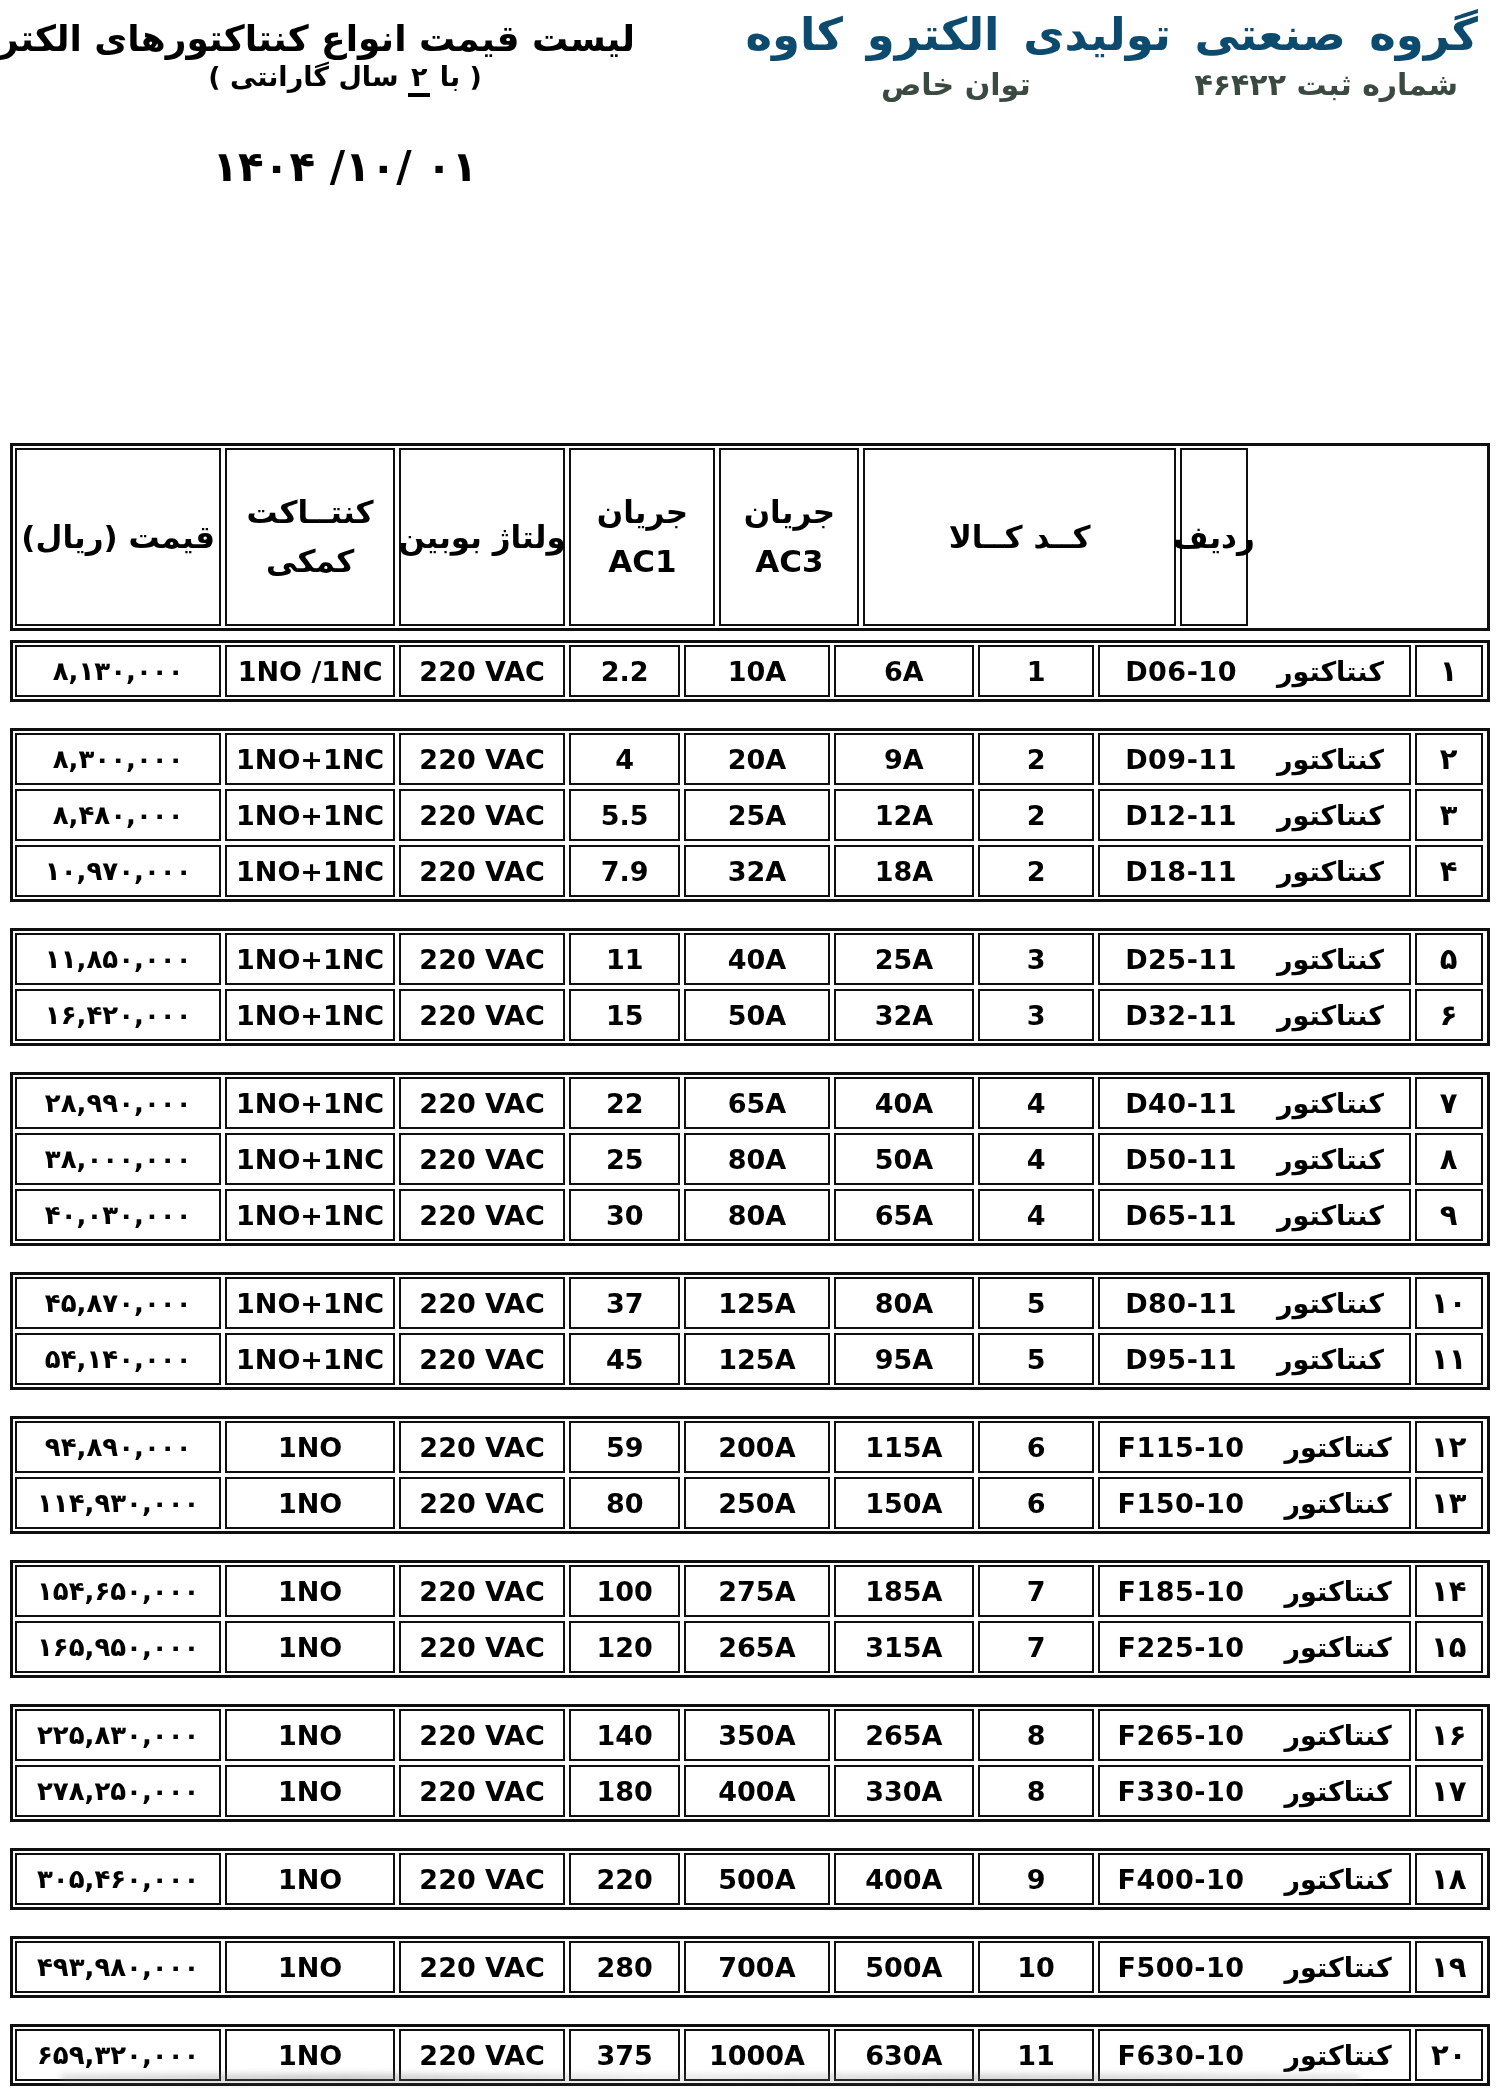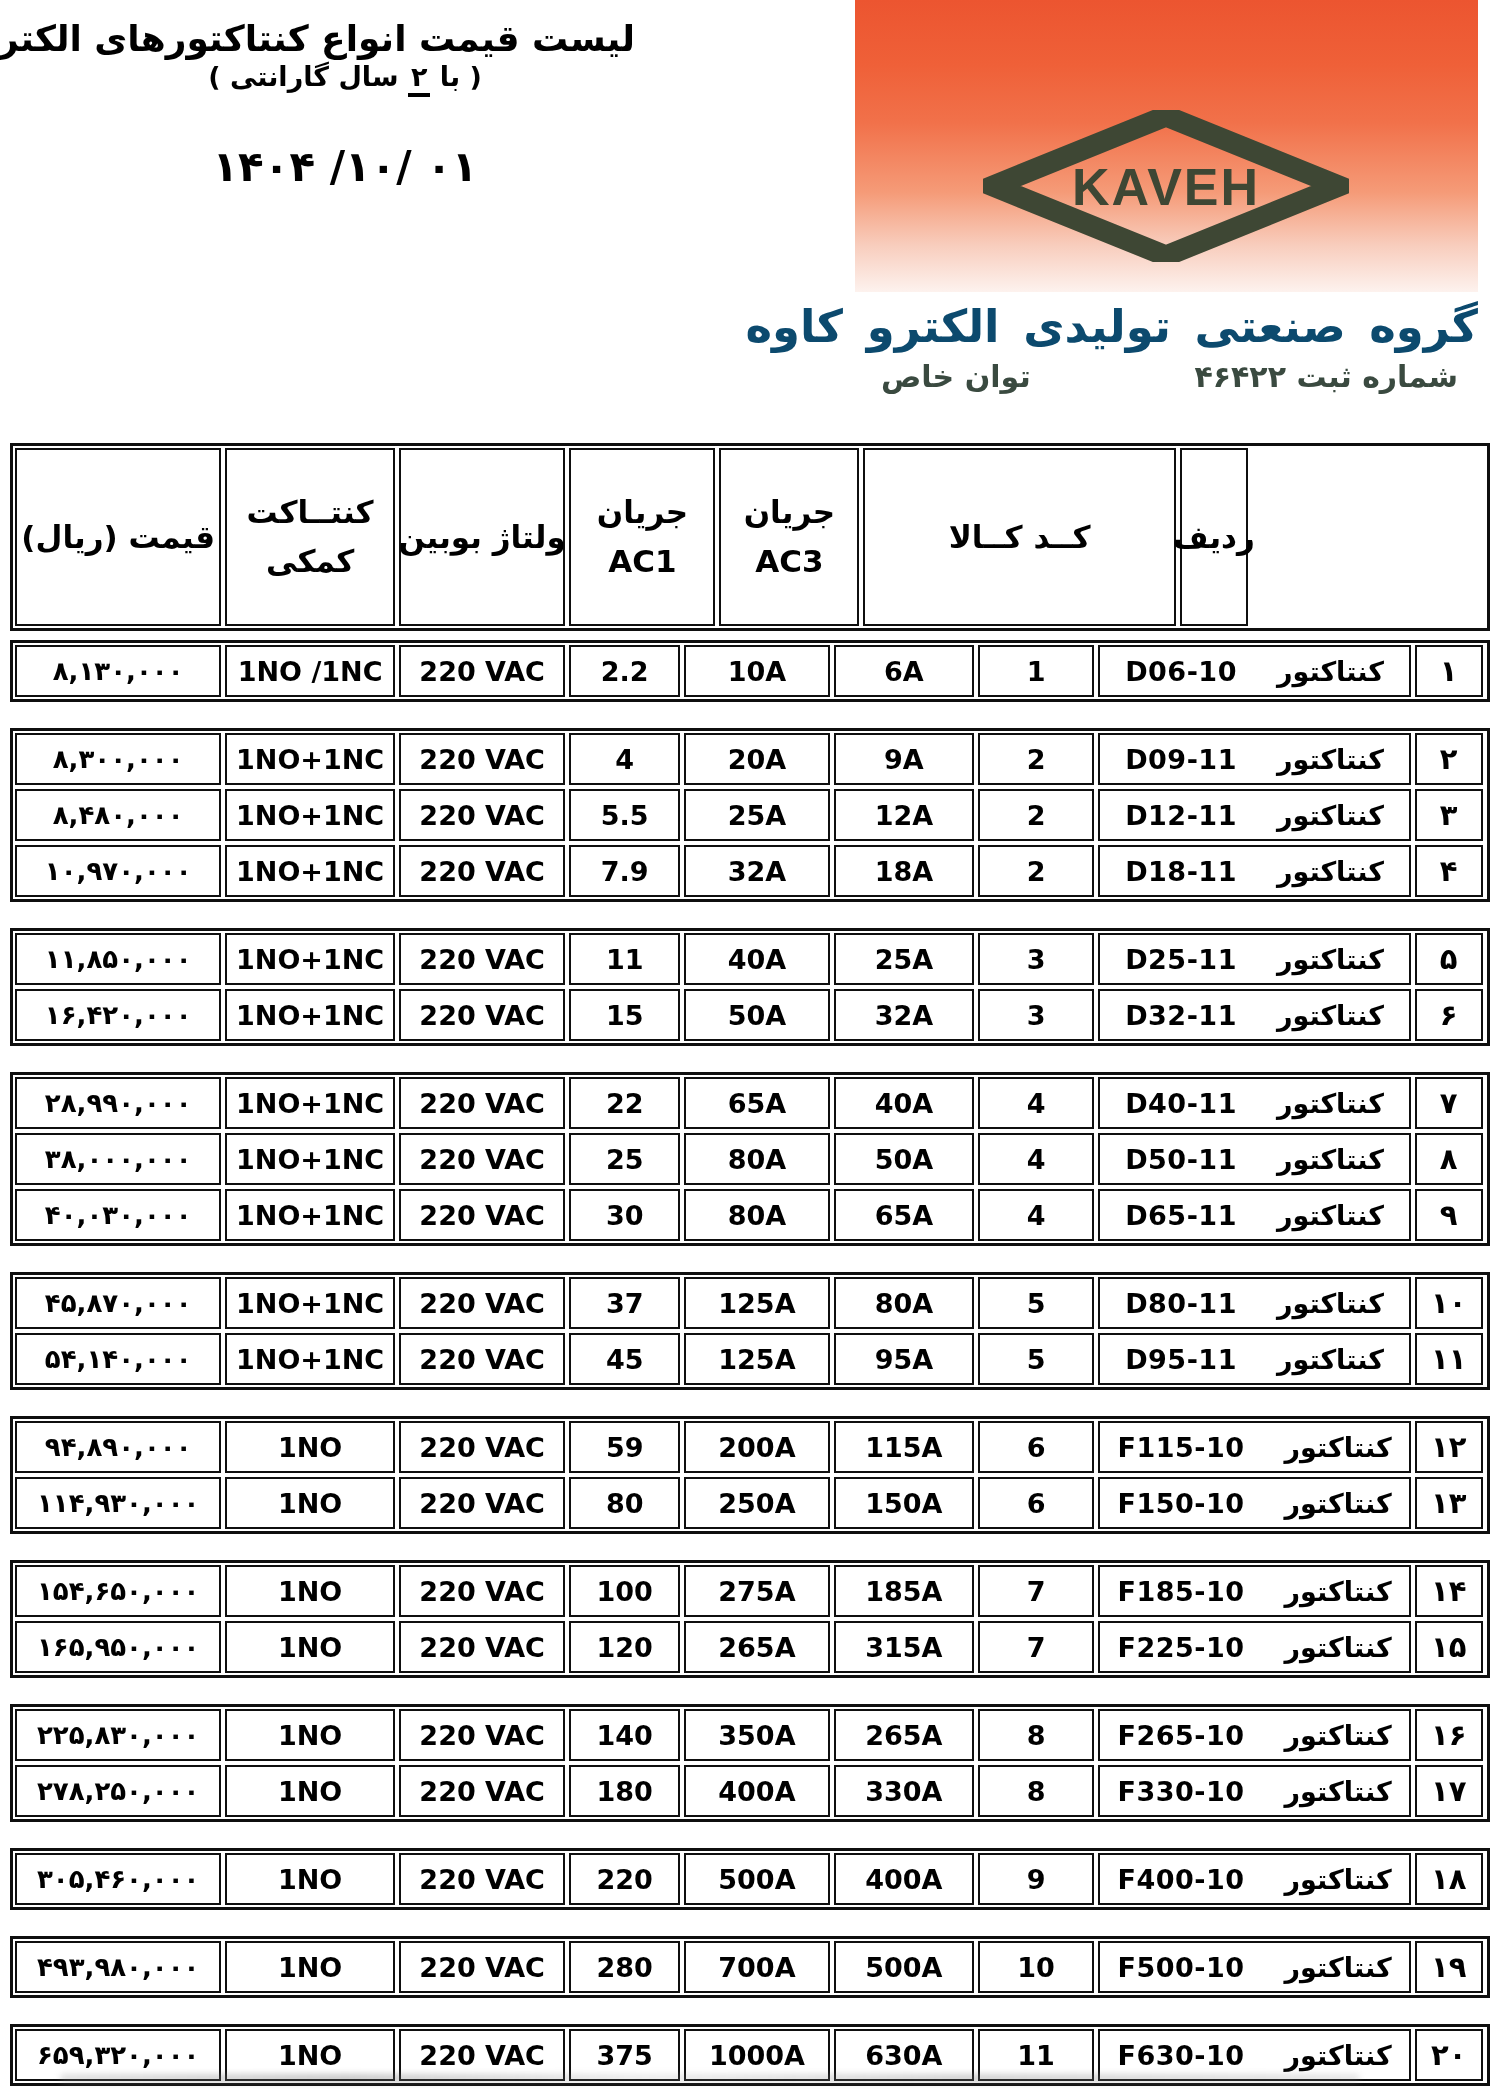--- a/index.html
+++ b/index.html
@@ -71,26 +71,20 @@
 
 <div class="header-section">
 
   <div class="title-block">
     <div class="main-title">لیست قیمت انواع کنتاکتورهای الکترو کاوه</div>
     <div class="subtitle"><span>( با </span><span class="u-num">۲</span><span> سال گارانتی )</span></div>
     <div class="date-line">۱۴۰۴ /۱۰/ ۰۱</div>
   </div>
 
   <div class="logo-block">
-    <div class="banner">
-      <svg width="366" height="152" viewBox="0 0 366 152">
-        <polygon points="183,6 356,76 183,146 10,76" fill="none" stroke="#3e4734" stroke-width="21" stroke-linejoin="miter" stroke-miterlimit="24"></polygon>
-        <text x="183" y="95" text-anchor="middle" font-family="Liberation Sans, sans-serif" font-size="52" font-weight="bold" letter-spacing="2" fill="#3e4734">KAVEH</text>
-      </svg>
-    </div>
     <div class="company-name">گروه صنعتی تولیدی الکترو کاوه</div>
     <div class="reg-row">
       <span>شماره ثبت ۴۶۴۲۲</span>
       <span>توان خاص</span>
     </div>
   </div>
 
 </div>
 
 <div class="table-wrap">

